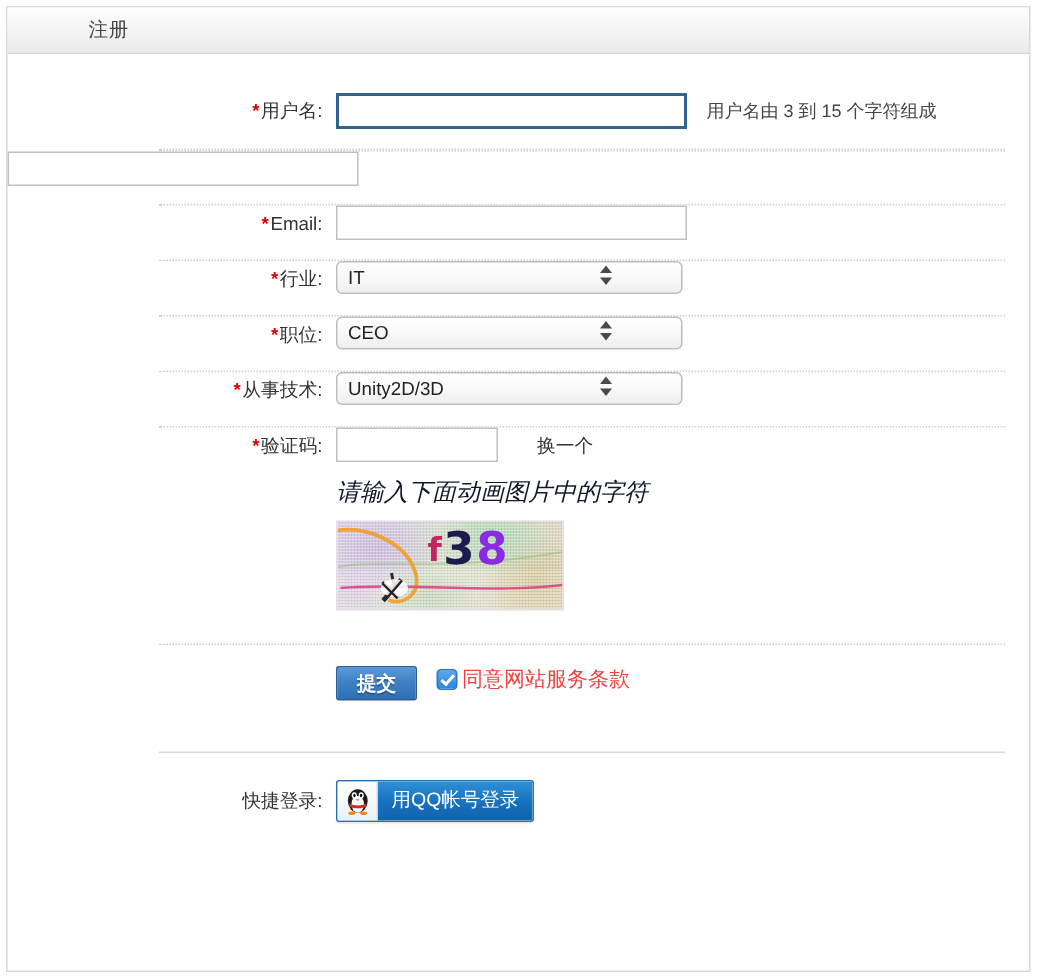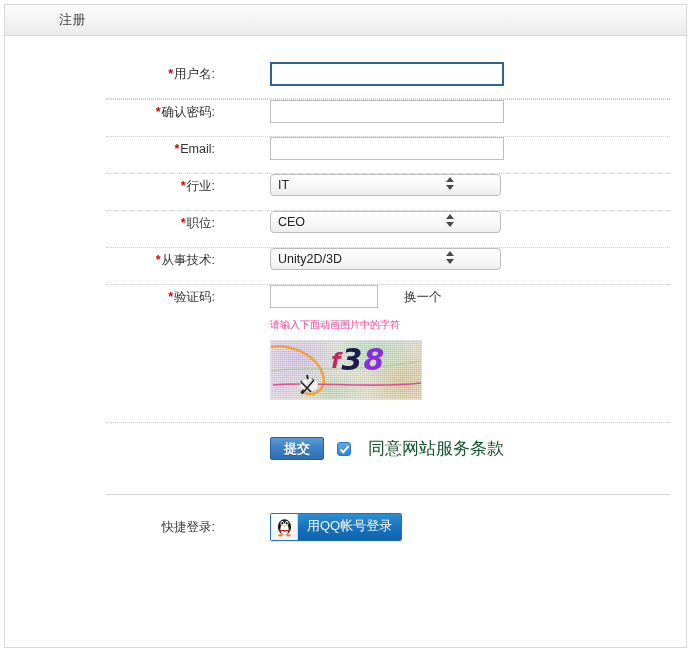--- a/index.html
+++ b/index.html
@@ -56,21 +56,20 @@
   
   .form-body {
     padding-top: 26px;
   }
 
   .form-row {
     display: flex;
     align-items: flex-start;
     position: relative;
     padding-bottom: 12px;
-    gap: 46px;
   }
 
   
   .divider-dotted {
     height: 0;
     border-top: 1px dotted #cfcfcf;
     margin: 0 0 0 101px;
     width: 564px;
   }
   .divider-solid {
@@ -177,38 +176,38 @@
   .refresh-link {
     margin-left: 26px;
     font-size: 12.5px;
     color: #333333;
     line-height: 24px;
     text-decoration: none;
     white-space: nowrap;
   }
   .captcha-tip {
     margin-top: 9px;
-    font-size: 10px;
-    color: #ec4899;
+    font-size: 16px;
+    color: #0f172a;
+    font-style: italic;
   }
   .captcha-img {
     margin-top: 8px;
     width: 150px;
     height: 58px;
     border: 1px solid #e3dce6;
     position: relative;
     overflow: hidden;
     background:
       radial-gradient(ellipse 60px 40px at 18% 30%, #c9b6e0 0%, rgba(201,182,224,0) 70%),
       radial-gradient(ellipse 55px 35px at 70% 18%, #a8d8b0 0%, rgba(168,216,176,0) 72%),
       radial-gradient(ellipse 50px 45px at 88% 70%, #cfc08a 0%, rgba(207,192,138,0) 72%),
       radial-gradient(ellipse 45px 30px at 40% 85%, #b9cfae 0%, rgba(185,207,174,0) 70%),
       radial-gradient(ellipse 40px 30px at 8% 80%, #d8c6dd 0%, rgba(216,198,221,0) 70%),
       linear-gradient(120deg, #ded3e8 0%, #d7dfc9 45%, #ded0b6 100%);
-    font-style: italic;
   }
   
   .captcha-noise {
     position: absolute;
     inset: 0;
     opacity: 0.55;
     background-image:
       repeating-linear-gradient(0deg, rgba(255,255,255,0.55) 0 1px, rgba(0,0,0,0.06) 1px 2px),
       repeating-linear-gradient(90deg, rgba(255,255,255,0.45) 0 1px, rgba(120,90,140,0.10) 1px 2px);
   }
@@ -270,23 +269,23 @@
     position: absolute;
     left: 4px;
     top: 1px;
     width: 3px;
     height: 7px;
     border: solid #ffffff;
     border-width: 0 2px 2px 0;
     transform: rotate(42deg);
   }
   .agree-text {
-    margin-left: 17px;
-    font-size: 17px;
-    color: #14532d;
+    margin-left: 3px;
+    font-size: 14px;
+    color: #ef4444;
     white-space: nowrap;
   }
 
   
   .qq-btn {
     display: inline-flex;
     align-items: stretch;
     height: 26px;
     border: 1px solid #2c6ea8;
     border-radius: 2px;
@@ -323,29 +322,27 @@
 
     <div class="form-body">
 
       <div class="form-row">
         <div class="field-label">
           <span class="req">*</span><span>用户名:</span>
         </div>
         <div class="field-control">
           <input class="txt focused" type="text" value="" style="">
         </div>
-      </div>
-      <div class="divider-dotted"></div>
-
-      <div class="divider-dotted"></div>
-
-      <div class="form-row">
-        <div class="field-label">
-          <span class="req">*</span><span>确认密码:</span>
-        </div>
+        <div class="hint">用户名由 3 到 15 个字符组成</div>
+      </div>
+      <div class="divider-dotted"></div>
+
+      <div class="divider-dotted"></div>
+
+      <div class="form-row">
         <div class="field-control">
           <input class="txt" type="password" value="" style="">
         </div>
       </div>
       <div class="divider-dotted"></div>
 
       <div class="form-row">
         <div class="field-label">
           <span class="req">*</span><span>Email:</span>
         </div>

